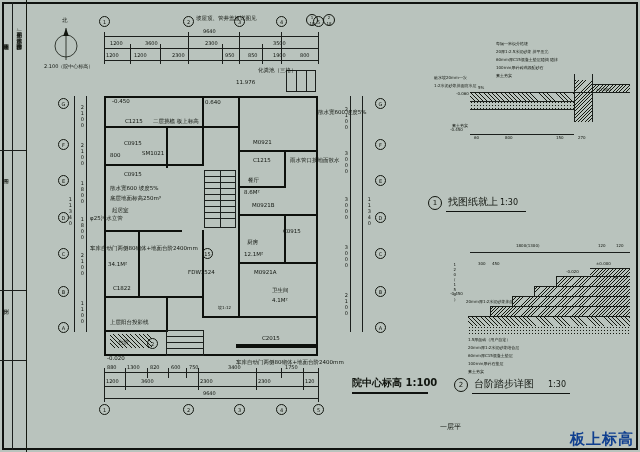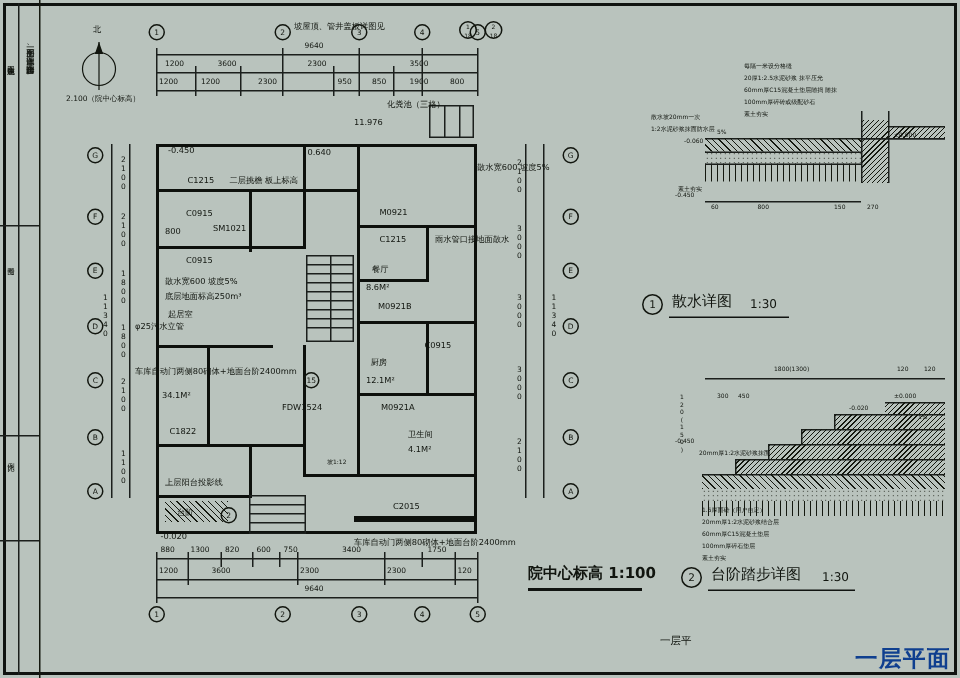--- a/index.html
+++ b/index.html
@@ -326,21 +326,21 @@
   <div class="txt cn" style="left:318px; top:110px;">散水宽600 坡度5%</div>
 
   <div class="circ" style="left:202px; top:248px; width:11px; height:11px; line-height:10px;">15</div>
   <div class="circ" style="left:147px; top:338px; width:11px; height:11px; line-height:10px;">2</div>
 
   <div class="txt lg" style="left:352px; top:378px; font-size:10px;">院中心标高  1:100</div>
   <div class="ln hl thick" style="left:352px; top:392px; width:76px; height:1.5px;"></div>
   <div class="txt md" style="left:440px; top:424px;">一层平</div>
 
   <div class="circ" style="left:428px; top:196px; width:14px; height:14px; line-height:13px; font-size:7px;">1</div>
-  <div class="txt" style="left:448px; top:197px; font-size:10px;">散水详图</div>
+  <div class="txt" style="left:448px; top:197px; font-size:10px;">找图纸就上</div>
   <div class="txt" style="left:500px; top:199px; font-size:8px;">1:30</div>
   <div class="ln hl thick" style="left:446px; top:211px; width:80px; height:1.2px;"></div>
 
   <div class="ln hl" style="left:470px; top:92px; width:160px;"></div>
   <div class="hatch" style="left:470px; top:92px; width:104px; height:9px;"></div>
   <div class="dots" style="left:470px; top:101px; width:104px; height:8px;"></div>
   <div class="soil" style="left:470px; top:109px; width:104px; height:12px;"></div>
   <div class="ln hl" style="left:470px; top:101px; width:104px;"></div>
   <div class="ln hl" style="left:470px; top:109px; width:104px;"></div>
   <div class="hatch2" style="left:574px; top:80px; width:18px; height:42px;"></div>
@@ -406,16 +406,16 @@
 
   <div class="ln hl" style="left:470px; top:252px; width:160px;"></div>
   <div class="txt sm" style="left:516px; top:244px;">1800(1300)</div>
   <div class="txt sm" style="left:598px; top:244px;">120</div>
   <div class="txt sm" style="left:616px; top:244px;">120</div>
   <div class="txt sm" style="left:492px; top:262px;">450</div>
   <div class="txt sm" style="left:478px; top:262px;">300</div>
   <div class="txt vert sm" style="left:452px; top:262px;">120(150)</div>
 
   <div id="wm">
-    <div class="l1">一层平面</div>
+    <div class="l1">板上标高</div>
   </div>
 
 </div>
 
 </body></html>

